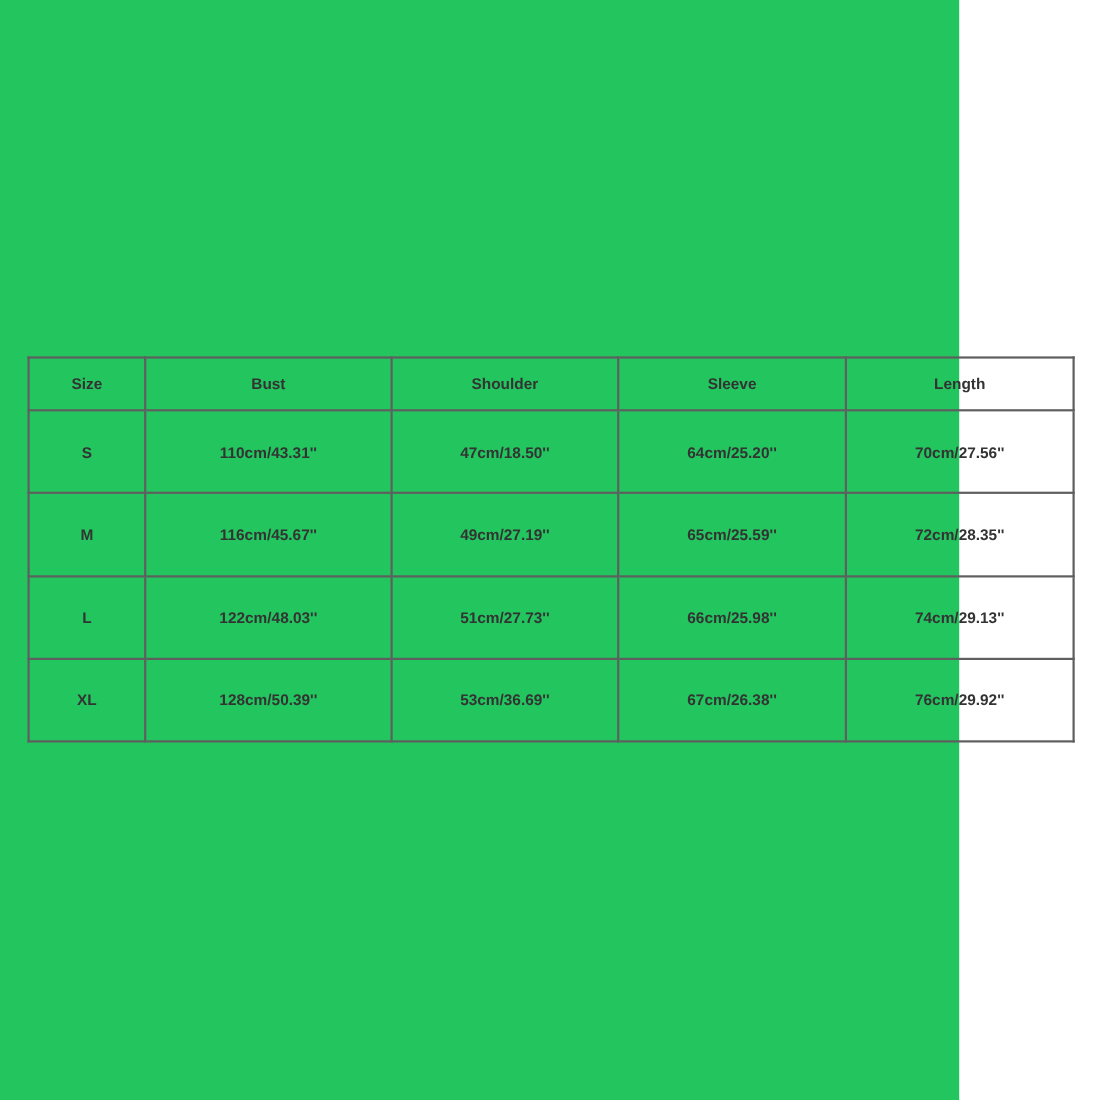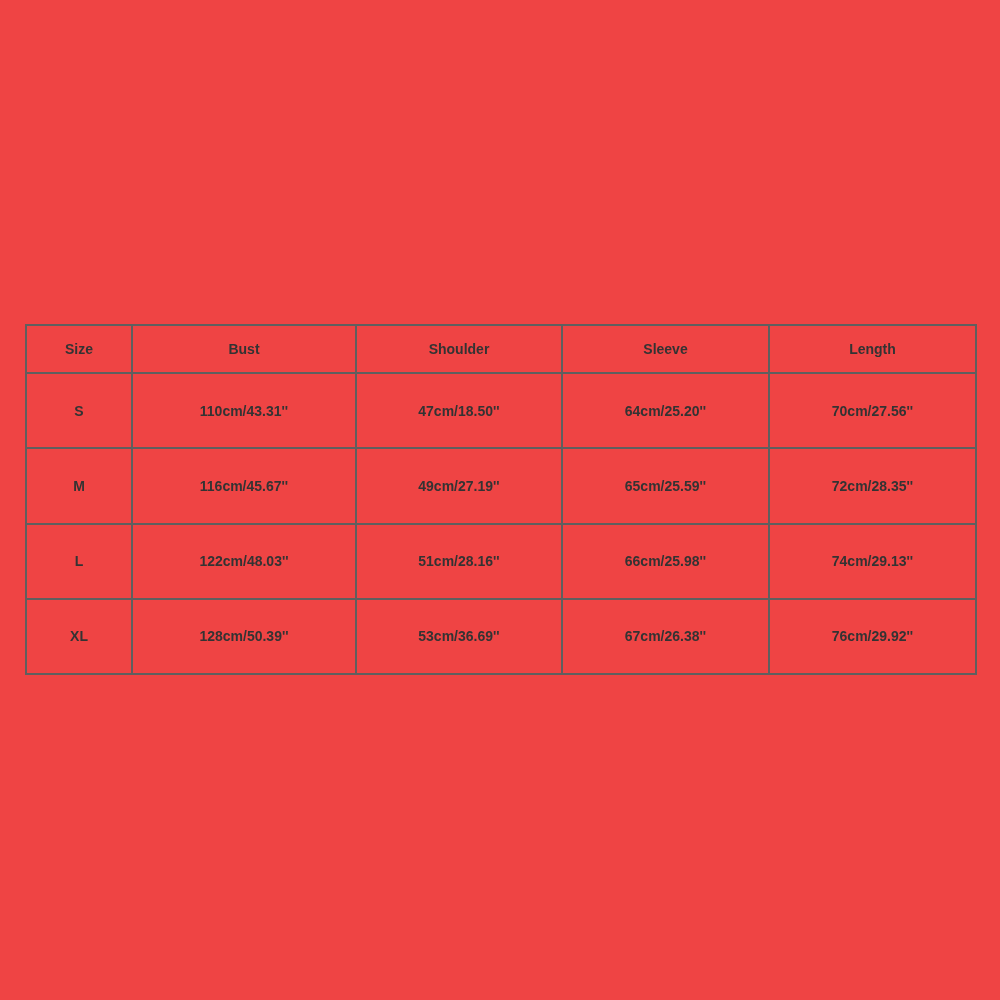--- a/index.html
+++ b/index.html
@@ -5,23 +5,23 @@
     html, body {
       margin: 0;
       padding: 0;
       background: #ffffff;
       width: 1000px;
       height: 1000px;
       overflow: hidden;
     }
     .page {
       position: relative;
-      width: 1000px;
+      width: 872px;
       height: 1000px;
-      background: #ef4444;
+      background: #22c55e;
     }
     table.size-chart {
       position: absolute;
       left: 25px;
       top: 324px;
       width: 950px;
       height: 351px;
       border-collapse: collapse;
       table-layout: fixed;
       font-family: "Liberation Sans", sans-serif;
@@ -75,21 +75,21 @@
       <tr>
         <td>M</td>
         <td>116cm/45.67''</td>
         <td>49cm/27.19''</td>
         <td>65cm/25.59''</td>
         <td>72cm/28.35''</td>
       </tr>
       <tr>
         <td>L</td>
         <td>122cm/48.03''</td>
-        <td>51cm/28.16''</td>
+        <td>51cm/27.73''</td>
         <td>66cm/25.98''</td>
         <td>74cm/29.13''</td>
       </tr>
       <tr>
         <td>XL</td>
         <td>128cm/50.39''</td>
         <td>53cm/36.69''</td>
         <td>67cm/26.38''</td>
         <td>76cm/29.92''</td>
       </tr>

